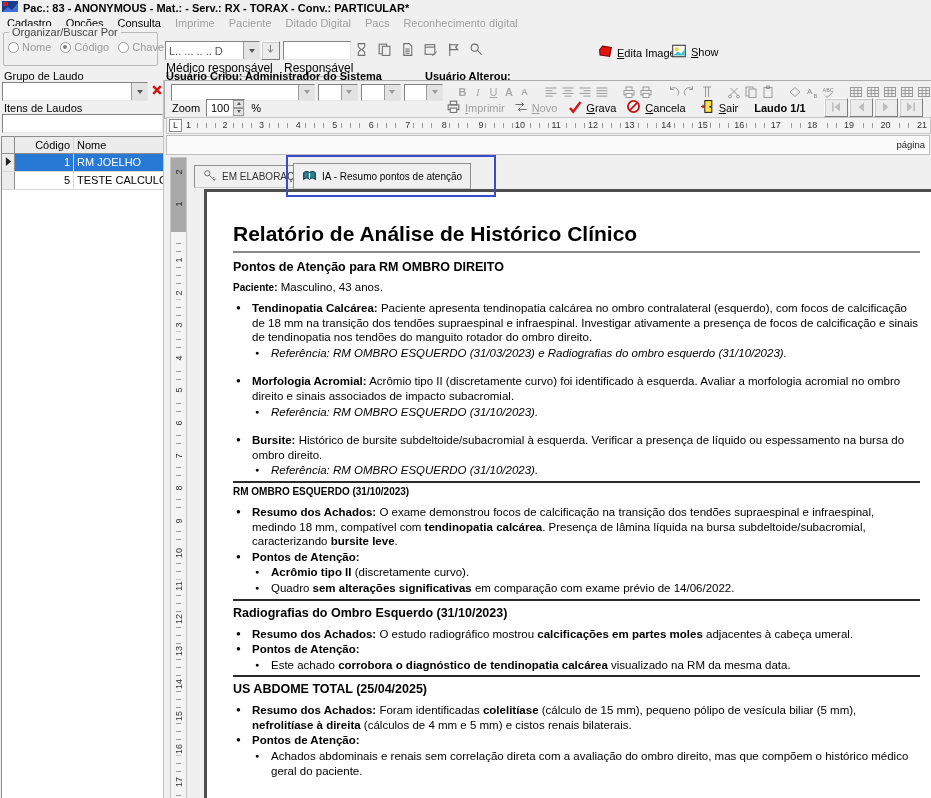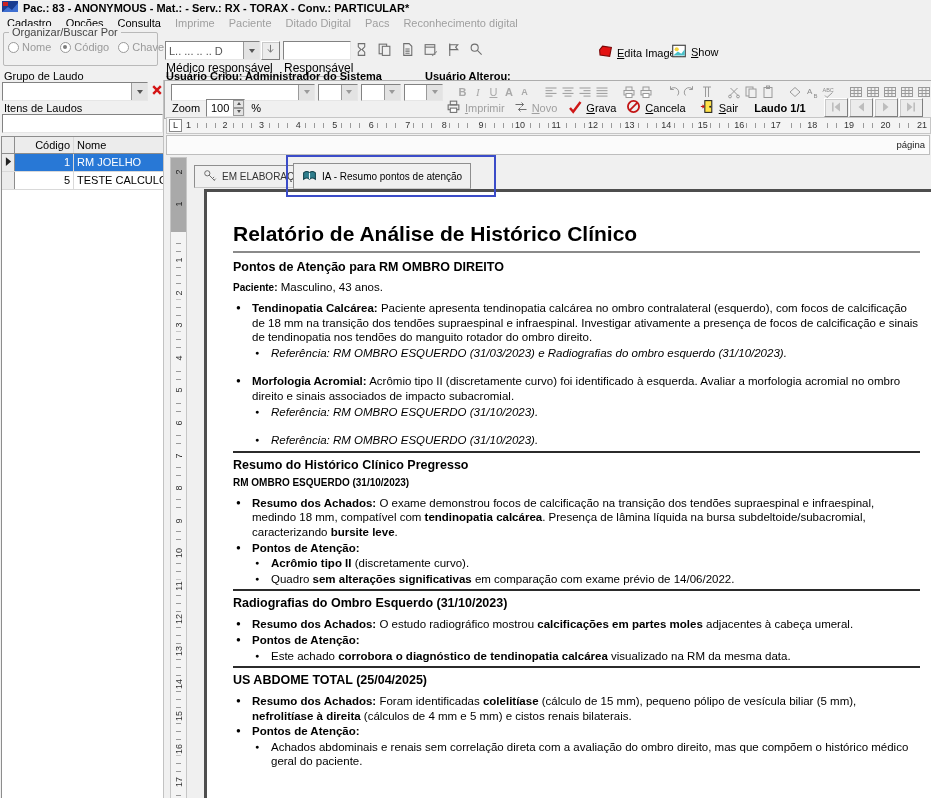--- a/index.html
+++ b/index.html
@@ -550,23 +550,23 @@
         <div class="doc-h1"><span>Relatório de Análise de Histórico Clínico</span></div>
         <div class="doc-hrt"></div>
         <div class="doc-h2"><span>Pontos de Atenção para RM OMBRO DIREITO</span></div>
         <div class="doc-p"><b class="sm">Paciente:</b><span> Masculino, 43 anos.</span></div>
         <div class="li1"><b>Tendinopatia Calcárea:</b><span> Paciente apresenta tendinopatia calcárea no ombro contralateral (esquerdo), com focos de calcificação de 18 mm na transição dos tendões supraespinal e infraespinal. Investigar ativamente a presença de focos de calcificação e sinais de tendinopatia nos tendões do manguito rotador do ombro direito.</span></div>
         <div class="li2"><i>Referência: RM OMBRO ESQUERDO (31/03/2023) e Radiografias do ombro esquerdo (31/10/2023).</i></div>
         <div class="dgap"></div>
         <div class="li1"><b>Morfologia Acromial:</b><span> Acrômio tipo II (discretamente curvo) foi identificado à esquerda. Avaliar a morfologia acromial no ombro direito e sinais associados de impacto subacromial.</span></div>
         <div class="li2"><i>Referência: RM OMBRO ESQUERDO (31/10/2023).</i></div>
         <div class="dgap"></div>
+        <div class="li1"><b>Bursite:</b><span> Histórico de bursite subdeltoide/subacromial à esquerda. Verificar a presença de líquido ou espessamento na bursa do ombro direito.</span></div>
         <div class="li2"><i>Referência: RM OMBRO ESQUERDO (31/10/2023).</i></div>
         <div class="doc-hr"></div>
-        <div class="doc-h2"><span>Resumo do Histórico Clínico Pregresso</span></div>
         <div class="doc-h3"><span>RM OMBRO ESQUERDO (31/10/2023)</span></div>
         <div class="li1"><b>Resumo dos Achados:</b><span> O exame demonstrou focos de calcificação na transição dos tendões supraespinal e infraespinal, medindo 18 mm, compatível com </span><b>tendinopatia calcárea</b><span>. Presença de lâmina líquida na bursa subdeltoide/subacromial, caracterizando </span><b>bursite leve</b><span>.</span></div>
         <div class="li1"><b>Pontos de Atenção:</b></div>
         <div class="li2"><b>Acrômio tipo II</b><span> (discretamente curvo).</span></div>
         <div class="li2"><span>Quadro </span><b>sem alterações significativas</b><span> em comparação com exame prévio de 14/06/2022.</span></div>
         <div class="doc-hr"></div>
         <div class="doc-h2"><span>Radiografias do Ombro Esquerdo (31/10/2023)</span></div>
         <div class="li1"><b>Resumo dos Achados:</b><span> O estudo radiográfico mostrou </span><b>calcificações em partes moles</b><span> adjacentes à cabeça umeral.</span></div>
         <div class="li1"><b>Pontos de Atenção:</b></div>
         <div class="li2"><span>Este achado </span><b>corrobora o diagnóstico de tendinopatia calcárea</b><span> visualizado na RM da mesma data.</span></div>

